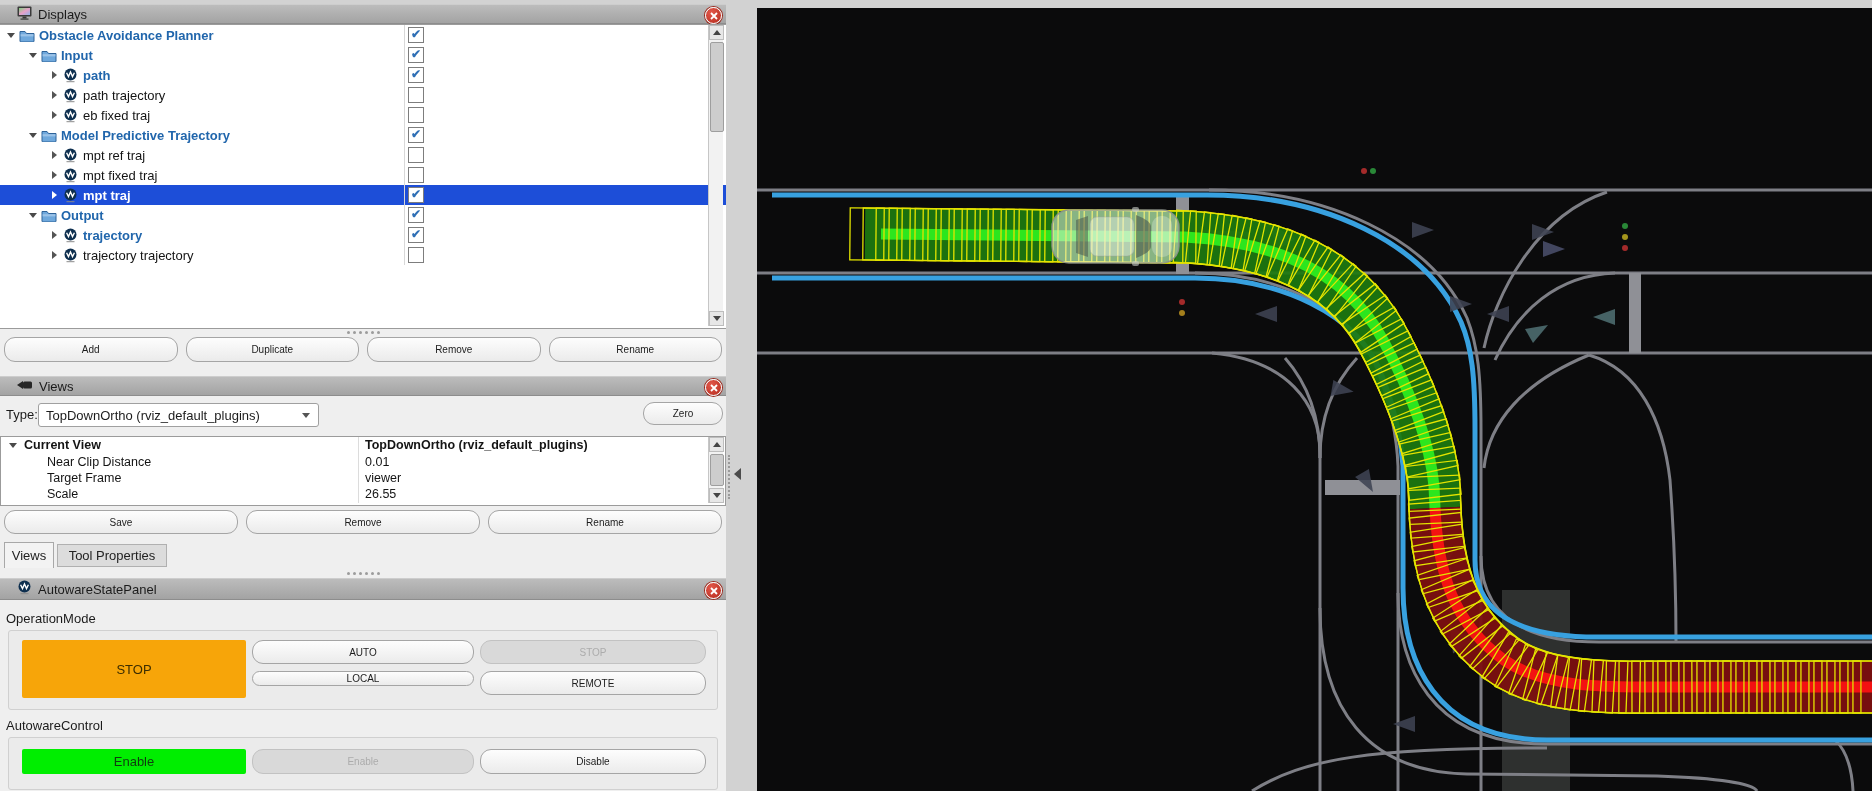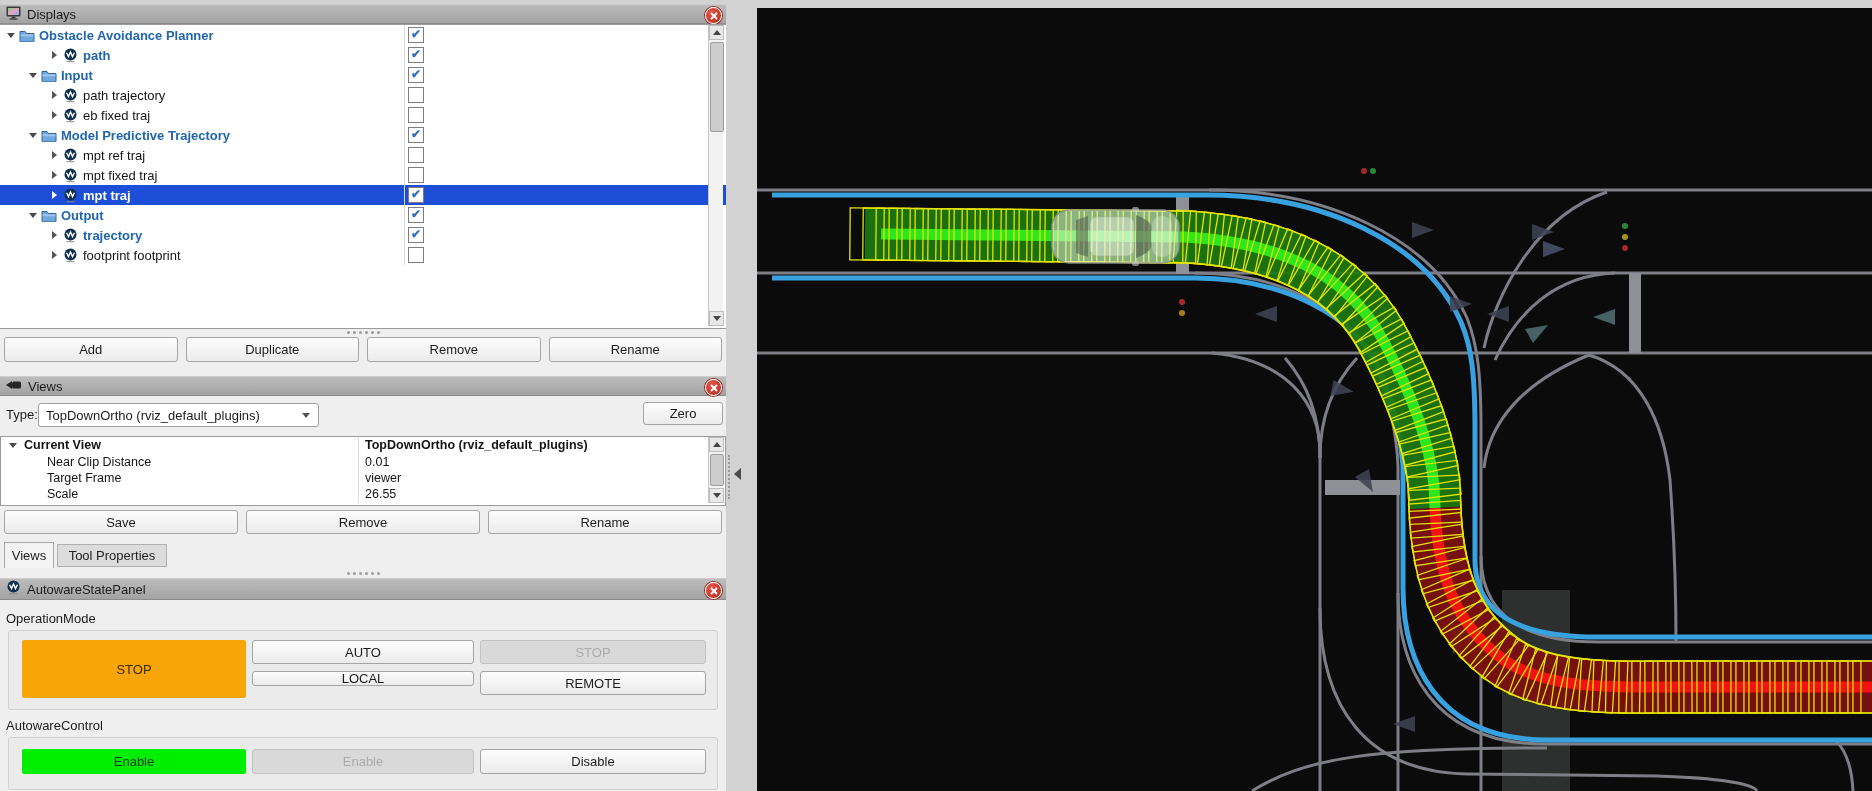--- a/index.html
+++ b/index.html
@@ -2,21 +2,21 @@
 <html><head>
 <meta charset="utf-8">
 <style>
   html,body{margin:0;padding:0;}
   body{background:#d2d2d2;font-family:"Liberation Sans",sans-serif;-webkit-font-smoothing:antialiased;}
   .app{position:relative;width:1872px;height:791px;overflow:hidden;background:#d2d2d2;}
   .left-col{position:absolute;left:0;top:4px;width:726px;height:787px;background:#efefef;}
   
   .titlebar{position:absolute;left:0;width:726px;height:20px;background:linear-gradient(#bcbcbc,#a3a3a3);
     border-top:1px solid #cdcdcd;border-bottom:1px solid #8d8d8d;display:flex;align-items:center;
-    font-size:13px;color:#1b1b1b;padding-left:6px;box-sizing:border-box;}
+    font-size:13px;color:#1b1b1b;padding-left:17px;box-sizing:border-box;}
   .titlebar .tlabel{margin-left:6px;}
   .closebtn{position:absolute;right:4px;top:2px;width:15px;height:15px;border-radius:50%;
     background:radial-gradient(circle at 35% 30%,#e2574a,#b62c1e);border:1px solid #fff;
     box-shadow:0 0 0 1px #9c2b1f;display:flex;align-items:center;justify-content:center;}
   .closebtn svg{display:block}
   
   .tree{position:absolute;left:0;width:726px;background:#fff;border-top:1px solid #9b9b9b;border-bottom:1px solid #9b9b9b;overflow:hidden;}
   .trow{position:relative;height:20px;display:flex;align-items:center;font-size:13px;color:#141414;}
   .trow.sel{background:#1d4ed8;color:#fff;}
   .tlab{margin-left:4px;white-space:nowrap;}
@@ -26,21 +26,21 @@
   .exp-down{width:0;height:0;border-left:4px solid transparent;border-right:4px solid transparent;border-top:5px solid #4a4a4a;}
   .exp-right{width:0;height:0;border-top:4px solid transparent;border-bottom:4px solid transparent;border-left:5px solid #555;}
   .trow.sel .exp-right{border-left-color:#fff;}
   .ticon{width:17px;height:15px;margin-left:2px;display:flex;align-items:center;justify-content:center;}
   .coldiv{position:absolute;left:404px;top:0;width:1px;background:#d8d8d8;}
   .cb{position:absolute;left:408px;top:2px;width:14px;height:14px;background:#fff;border:1px solid #7d7d7d;
      font-size:12px;line-height:13px;text-align:center;color:#2f6fb5;font-weight:bold;}
   .cb.on::after{content:"\2714";}
   
   .btn{position:absolute;height:25px;background:linear-gradient(#fdfdfd,#ebebeb);border:1px solid #a5a5a5;
-    border-radius:3px;font-size:13px;color:#1c1c1c;display:flex;align-items:center;justify-content:center;box-sizing:border-box;}
+    border-radius:11px;font-size:10px;color:#1c1c1c;display:flex;align-items:center;justify-content:center;box-sizing:border-box;}
   .btn.disabled{background:#d9d9d9;border-color:#c2c2c2;color:#acacac;}
   .statusblock{position:absolute;display:flex;align-items:center;justify-content:center;font-size:13px;color:#3c2d00;border-radius:2px;}
   
   .dots{position:absolute;left:338px;width:50px;height:5px;display:flex;gap:3px;justify-content:center;align-items:center;}
   .dots i{width:3px;height:3px;background:#9c9c9c;border-radius:50%;}
   
   .combo{position:absolute;background:#fff;border:1px solid #a0a0a0;border-radius:3px;font-size:13px;color:#1c1c1c;
      display:flex;align-items:center;padding-left:7px;}
   .combo .carrow{position:absolute;right:8px;top:9px;width:0;height:0;border-left:4px solid transparent;border-right:4px solid transparent;border-top:5px solid #555;}
   .ptable{position:absolute;left:0;width:724px;background:#fff;border:1px solid #9b9b9b;font-size:12.5px;color:#141414;overflow:hidden;}
@@ -105,36 +105,20 @@
           <svg width="16" height="13" viewBox="0 0 16 13">
             <path d="M1,2.5 h5 l1.5,2 H15 v7.5 a1,1 0 0 1 -1,1 H2 a1,1 0 0 1 -1,-1 Z" fill="#6fa8dc" stroke="#2f6399"></path>
             <rect x="1.6" y="5.2" width="12.8" height="2.2" fill="#9cc3e8"></rect>
           </svg>
         </div>
         <div class="tlab blue">Obstacle Avoidance Planner</div>
         <div class="coldiv" style="height: 20px;"></div>
         <div class="cb on"></div>
       </div>
       <div class="trow">
-        <div style="width: 49px;"></div>
-        <div class="expwrap">
-          <div class="exp-right"></div>
-        </div>
-        <div class="ticon">
-          <svg width="15" height="15" viewBox="0 0 15 15">
-            <circle cx="7.5" cy="6.5" r="6" fill="#0e2f4f"></circle>
-            <polyline points="3.6,4.8 5.5,8.6 7.5,4 9.5,8.6 11.4,4.8" stroke="#fff" stroke-width="1.4" fill="none"></polyline>
-            <rect x="3.5" y="13.2" width="8" height="1" fill="#8a8a8a"></rect>
-          </svg>
-        </div>
-        <div class="tlab blue">path</div>
-        <div class="coldiv" style="height: 20px;"></div>
-        <div class="cb on"></div>
-      </div>
-      <div class="trow">
         <div style="width: 27px;"></div>
         <div class="expwrap">
           <div class="exp-down"></div>
         </div>
         <div class="ticon">
           <svg width="16" height="13" viewBox="0 0 16 13">
             <path d="M1,2.5 h5 l1.5,2 H15 v7.5 a1,1 0 0 1 -1,1 H2 a1,1 0 0 1 -1,-1 Z" fill="#6fa8dc" stroke="#2f6399"></path>
             <rect x="1.6" y="5.2" width="12.8" height="2.2" fill="#9cc3e8"></rect>
           </svg>
         </div>
@@ -147,20 +131,36 @@
         <div class="expwrap">
           <div class="exp-right"></div>
         </div>
         <div class="ticon">
           <svg width="15" height="15" viewBox="0 0 15 15">
             <circle cx="7.5" cy="6.5" r="6" fill="#0e2f4f"></circle>
             <polyline points="3.6,4.8 5.5,8.6 7.5,4 9.5,8.6 11.4,4.8" stroke="#fff" stroke-width="1.4" fill="none"></polyline>
             <rect x="3.5" y="13.2" width="8" height="1" fill="#8a8a8a"></rect>
           </svg>
         </div>
+        <div class="tlab blue">path</div>
+        <div class="coldiv" style="height: 20px;"></div>
+        <div class="cb on"></div>
+      </div>
+      <div class="trow">
+        <div style="width: 49px;"></div>
+        <div class="expwrap">
+          <div class="exp-right"></div>
+        </div>
+        <div class="ticon">
+          <svg width="15" height="15" viewBox="0 0 15 15">
+            <circle cx="7.5" cy="6.5" r="6" fill="#0e2f4f"></circle>
+            <polyline points="3.6,4.8 5.5,8.6 7.5,4 9.5,8.6 11.4,4.8" stroke="#fff" stroke-width="1.4" fill="none"></polyline>
+            <rect x="3.5" y="13.2" width="8" height="1" fill="#8a8a8a"></rect>
+          </svg>
+        </div>
         <div class="tlab">path trajectory</div>
         <div class="coldiv" style="height: 20px;"></div>
         <div class="cb"></div>
       </div>
       <div class="trow">
         <div style="width: 49px;"></div>
         <div class="expwrap">
           <div class="exp-right"></div>
         </div>
         <div class="ticon">
@@ -273,21 +273,21 @@
         <div class="expwrap">
           <div class="exp-right"></div>
         </div>
         <div class="ticon">
           <svg width="15" height="15" viewBox="0 0 15 15">
             <circle cx="7.5" cy="6.5" r="6" fill="#0e2f4f"></circle>
             <polyline points="3.6,4.8 5.5,8.6 7.5,4 9.5,8.6 11.4,4.8" stroke="#fff" stroke-width="1.4" fill="none"></polyline>
             <rect x="3.5" y="13.2" width="8" height="1" fill="#8a8a8a"></rect>
           </svg>
         </div>
-        <div class="tlab">footprint footprint</div>
+        <div class="tlab">trajectory trajectory</div>
         <div class="coldiv" style="height: 20px;"></div>
         <div class="cb"></div>
       </div>
     </div>
   <div class="sbar" style="left:708px;top:25px;height:301px;">
     <span class="sbtn" style="top:0;">
         <span class="tri-up"></span>
       </span>
     <span class="shandle" style="top:17px;height:88px;"></span>
     <span class="sbtn" style="top:286px;">

